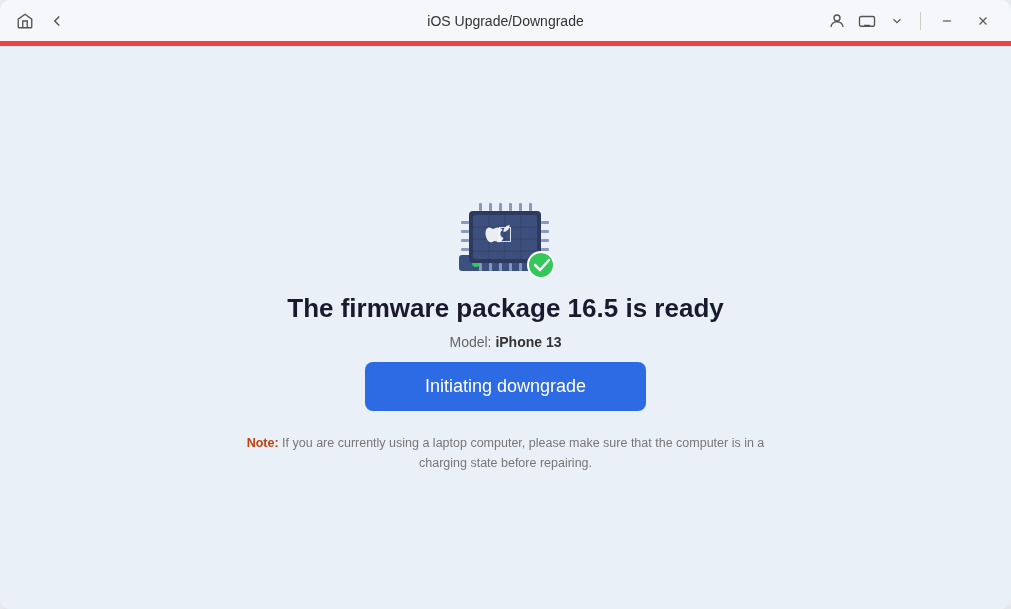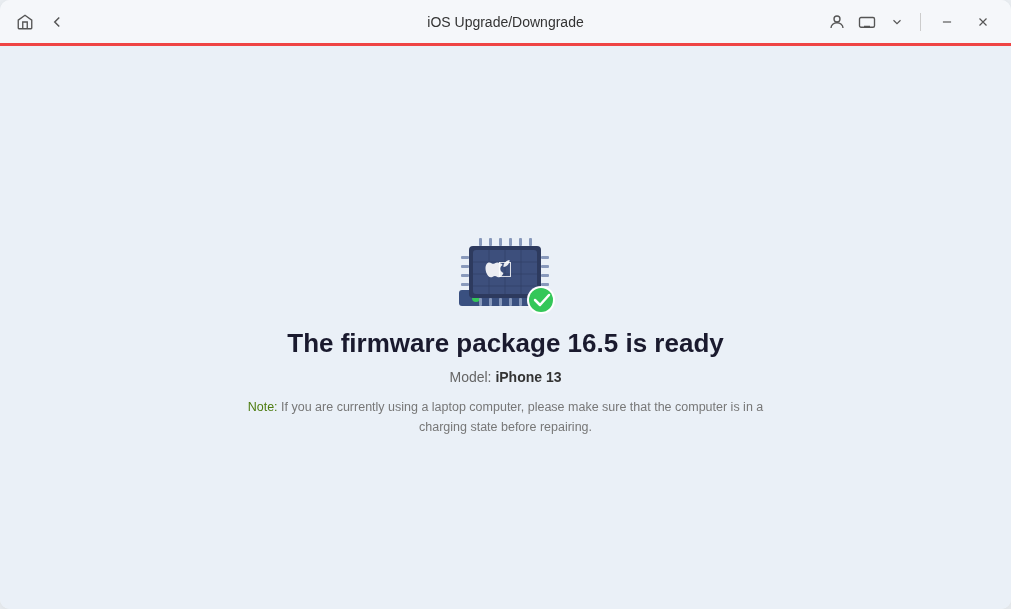--- a/index.html
+++ b/index.html
@@ -27,21 +27,21 @@
     }
 
     .titlebar {
       height: 46px;
       background: #f5f7fa;
       border-radius: 10px 10px 0 0;
       display: flex;
       align-items: center;
       justify-content: space-between;
       padding: 0 14px;
-      border-bottom: 3px solid #ef4444;
+      border-bottom: 5px solid #ef4444;
       flex-shrink: 0;
     }
 
     .titlebar-left {
       display: flex;
       align-items: center;
       gap: 10px;
     }
 
     .titlebar-title {
@@ -136,22 +136,22 @@
 
     .note-text {
       font-size: 12.5px;
       color: #777;
       text-align: center;
       max-width: 520px;
       line-height: 1.6;
     }
 
     .note-text .note-label {
-      font-weight: 400;
-      color: #4d7c0f;
+      font-weight: 700;
+      color: #c2410c;
     }
   </style>
 </head>
 <body>
 
 <div class="window">
 
   <div class="titlebar">
     <div class="titlebar-left">
       <div class="title-icon">
@@ -257,18 +257,19 @@
         <path d="M94 82 L99 87 L108 77" stroke="white" stroke-width="2.5" stroke-linecap="round" stroke-linejoin="round" fill="none"></path>
       </svg>
     </div>
 
     <div class="firmware-title">The firmware package 16.5 is ready</div>
 
     <div class="model-text">
       <span>Model: </span><strong>iPhone 13</strong>
     </div>
 
+    <button class="downgrade-btn">Initiating downgrade</button>
 
     <div class="note-text">
       <span class="note-label">Note:</span><span>  If you are currently using a laptop computer, please make sure that the computer is in a charging state before repairing.</span>
     </div>
   </div>
 </div>
 
 </body></html>

